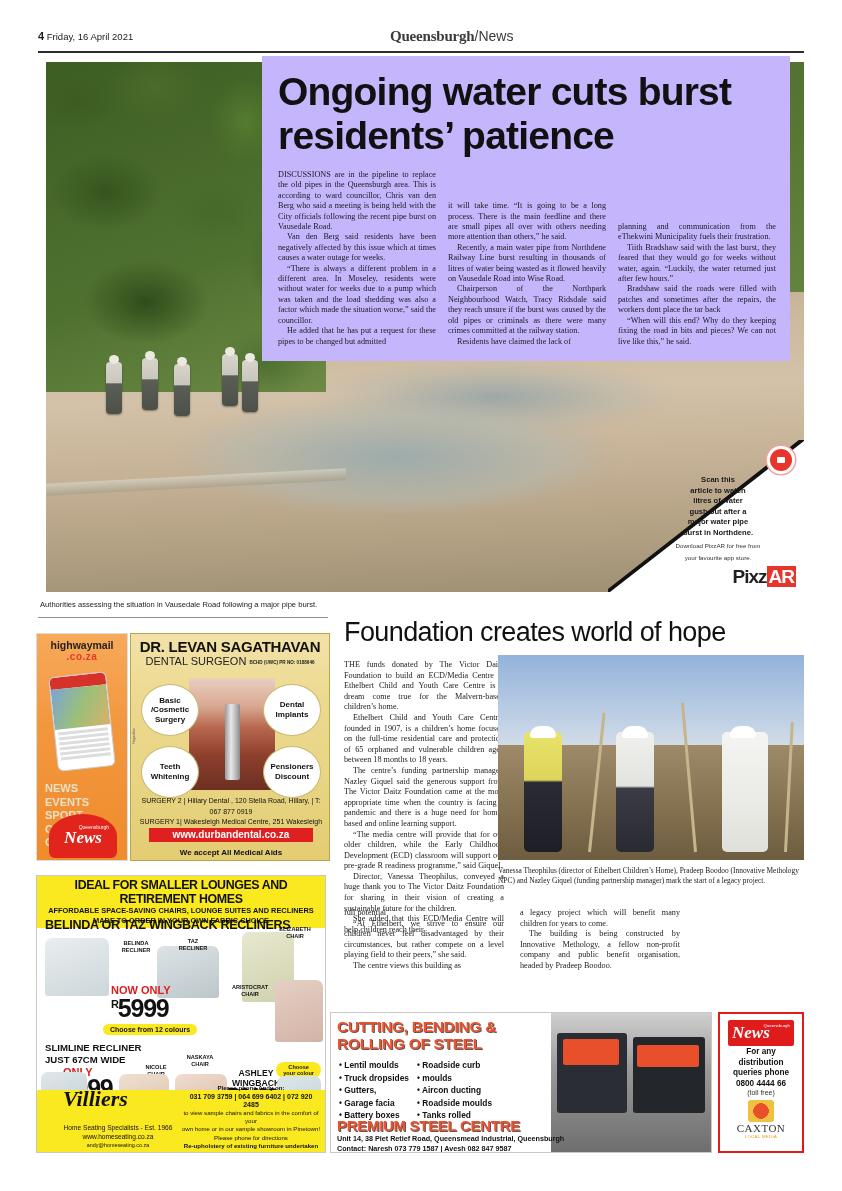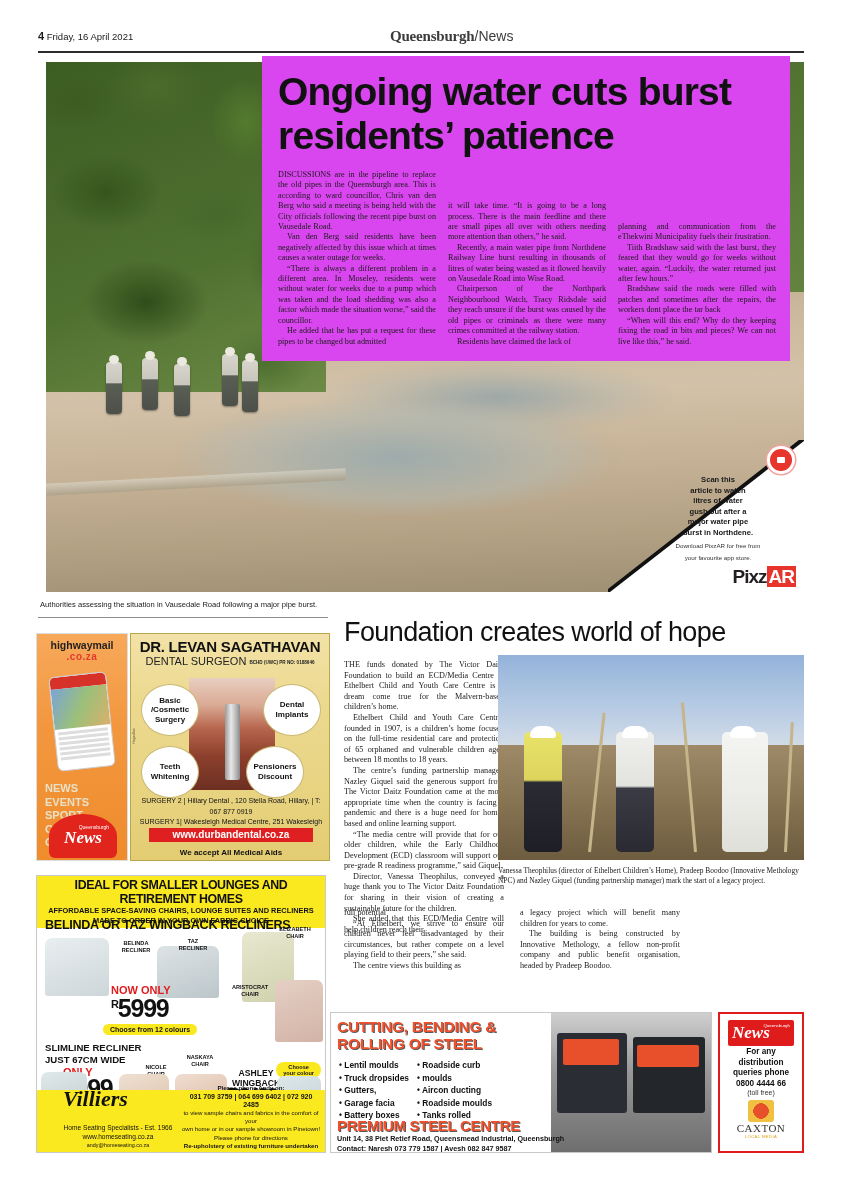--- a/index.html
+++ b/index.html
@@ -71,21 +71,21 @@
      background: linear-gradient(180deg,#d8d5cc 0%,#c9c6bd 40%,#5a5f55 42%,#4c5049 100%);
      box-shadow: 0 1px 2px rgba(0,0,0,.4); }
   .lp-fig:before { content:""; position:absolute; left:3px; top:-7px; width:10px; height:9px;
      border-radius:50%; background:#ece9e0; }
   .lp-kerb { position:absolute; left:0; bottom:104px; width:300px; height:12px;
      background: linear-gradient(180deg,#d8d4c6,#a89e88); transform: rotate(-3deg); opacity:.7;}
 
   
   .headline-box {
     position: absolute; left: 262px; top: 56px; width: 528px; height: 305px;
-    background: #d946ef; border: 0;
+    background: #c4b5fd; border: 0;
   }
   .headline {
     font-family: "Liberation Sans", sans-serif;
     font-weight: bold; font-size: 39px; line-height: 44px; color: #111;
     letter-spacing: -0.8px; padding: 14px 16px 0 16px;
   }
   .hl-cols { display: flex; gap: 12px; padding: 12px 14px 10px 16px; align-items: flex-end; }
   .hl-col { width: 163px; font-family: "Liberation Serif", serif;
             font-size: 8.2px; line-height: 10.4px; color: #1b1b1b; text-align: justify; }
   .hl-col p { margin: 0; text-indent: 9px; }
@@ -175,21 +175,21 @@
   .dent-img { position:absolute; left:58px; top:44px; width:86px; height:112px;
      background: linear-gradient(180deg,#e9cfc0 0%,#d9a892 25%,#b7654d 45%,#8c3f2c 70%,#6d2f22 100%);}
   .dent-implant { position:absolute; left:36px; top:26px; width:15px; height:76px;
      background: linear-gradient(90deg,#9a9a9a,#e8e8e8 40%,#bdbdbd 70%,#8a8a8a);
      border-radius:2px; }
   .bubble { position:absolute; width:58px; height:52px; border-radius:50%;
      background:#fff; border:1px solid #c9b974; display:flex; align-items:center;
      justify-content:center; text-align:center; font-weight:bold; font-size:8px;
      line-height:9.6px; color:#111; font-family:"Liberation Sans",sans-serif;}
   .b1 { left:10px; top:50px; } .b2 { right:8px; top:50px; }
-  .b3 { left:10px; top:112px; } .b4 { right:25px; top:112px;text-align:center; }
+  .b3 { left:10px; top:112px; } .b4 { right:8px; top:112px;text-align:center; }
   .dent-addr { position:absolute; left:6px; top:162px; width:188px; text-align:center;
      font-size:7px; line-height:10.5px; color:#111; font-family:"Liberation Sans",sans-serif;}
   .dent-url { position:absolute; left:18px; bottom:18px; width:164px; height:14px; background:#e02020;
      color:#fff; font-weight:bold; font-size:10px; text-align:center; line-height:14px;
      font-family:"Liberation Sans",sans-serif;}
   .dent-aids { position:absolute; left:6px; bottom:3px; width:188px; text-align:center;
      font-size:8px; font-weight:bold; color:#111; font-family:"Liberation Sans",sans-serif;}
   .dent-side { position:absolute; left:1px; top:110px; font-size:3.6px; color:#555;
      transform: rotate(-90deg); transform-origin: left top; white-space:nowrap;}
 

